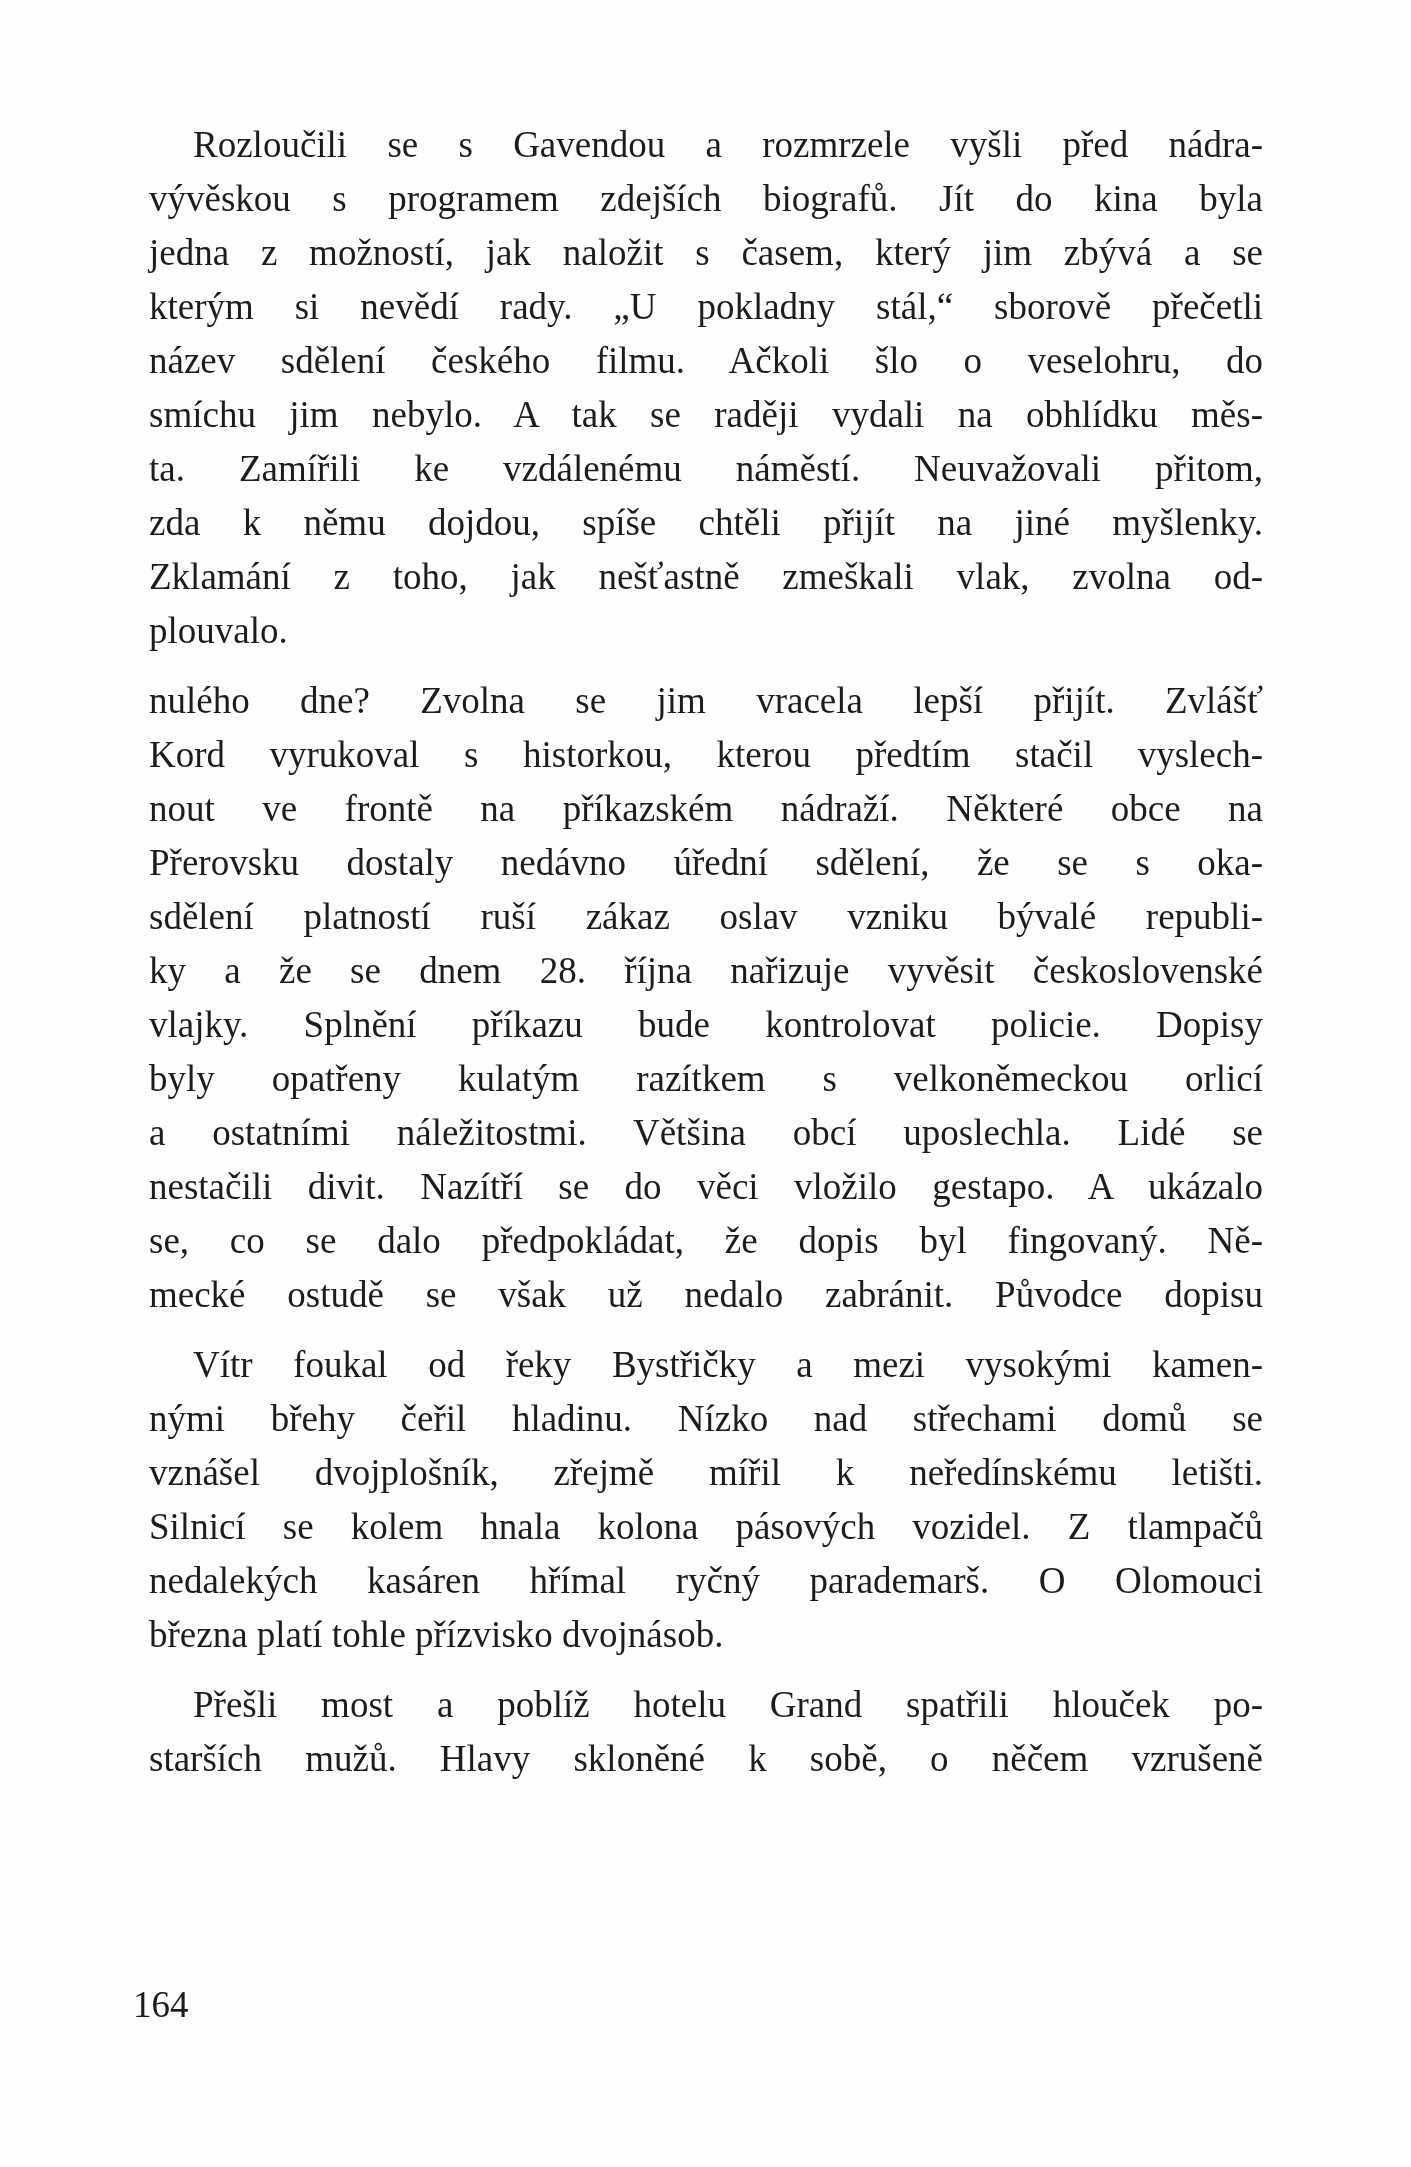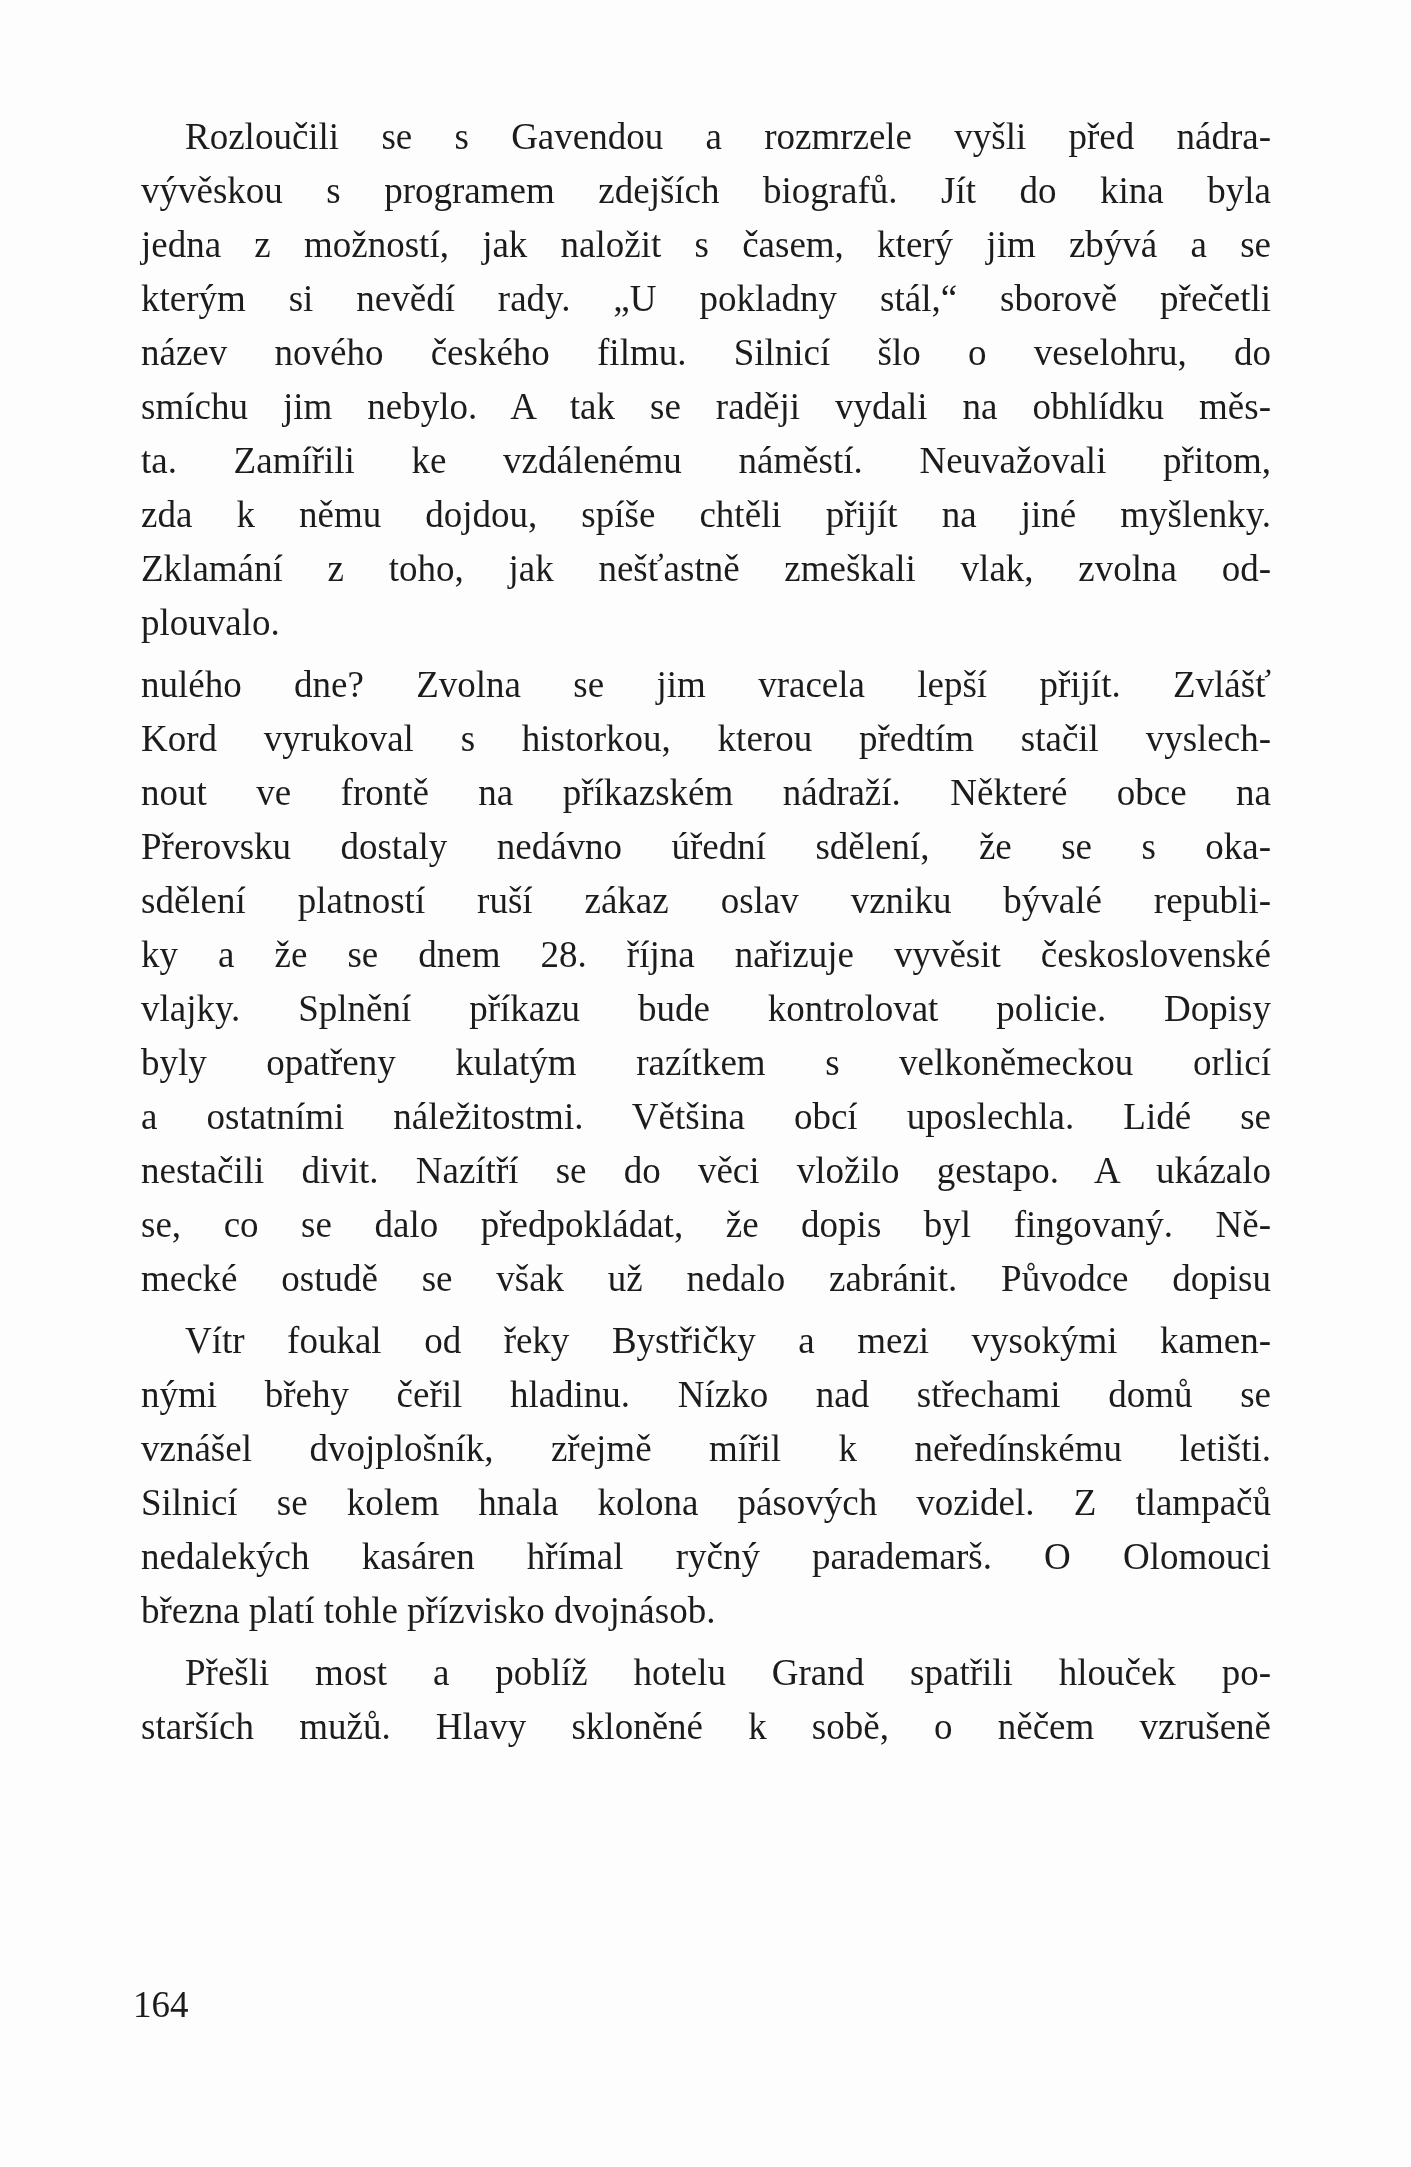--- a/index.html
+++ b/index.html
@@ -24,21 +24,21 @@
     left: 133px;
     top: 102px;
     width: 1146px;
     font-family: "Liberation Serif", "DejaVu Serif", serif;
     font-size: 37px;
     line-height: 54px;
     color: var(--ink, #1c1c1c);
     font-kerning: normal;
   }
   .paragraph {
-    margin: 8px;
+    margin: 16px;
     padding: 0;
   }
   .line {
     text-align: justify;
     text-align-last: justify;
     -moz-text-align-last: justify;
     height: 54px;
     overflow: visible;
     white-space: normal;
   }
@@ -63,21 +63,21 @@
 <body>
 
 <div class="page">
   <main class="text-block">
 
     <div class="paragraph">
       <div class="line indent">Rozloučili se s Gavendou a rozmrzele vyšli před nádra-</div>
       <div class="line">vývěskou s programem zdejších biografů. Jít do kina byla</div>
       <div class="line">jedna z možností, jak naložit s časem, který jim zbývá a se</div>
       <div class="line">kterým si nevědí rady. „U pokladny stál,“ sborově přečetli</div>
-      <div class="line">název nového českého filmu. Silnicí šlo o veselohru, do</div>
+      <div class="line">název sdělení českého filmu. Ačkoli šlo o veselohru, do</div>
       <div class="line">smíchu jim nebylo. A tak se raději vydali na obhlídku měs-</div>
       <div class="line">ta. Zamířili ke vzdálenému náměstí. Neuvažovali přitom,</div>
       <div class="line">zda k němu dojdou, spíše chtěli přijít na jiné myšlenky.</div>
       <div class="line">Zklamání z toho, jak nešťastně zmeškali vlak, zvolna od-</div>
       <div class="line short">plouvalo.</div>
     </div>
 
     <div class="paragraph">
       <div class="line">nulého dne? Zvolna se jim vracela lepší přijít. Zvlášť</div>
       <div class="line">Kord vyrukoval s historkou, kterou předtím stačil vyslech-</div>

